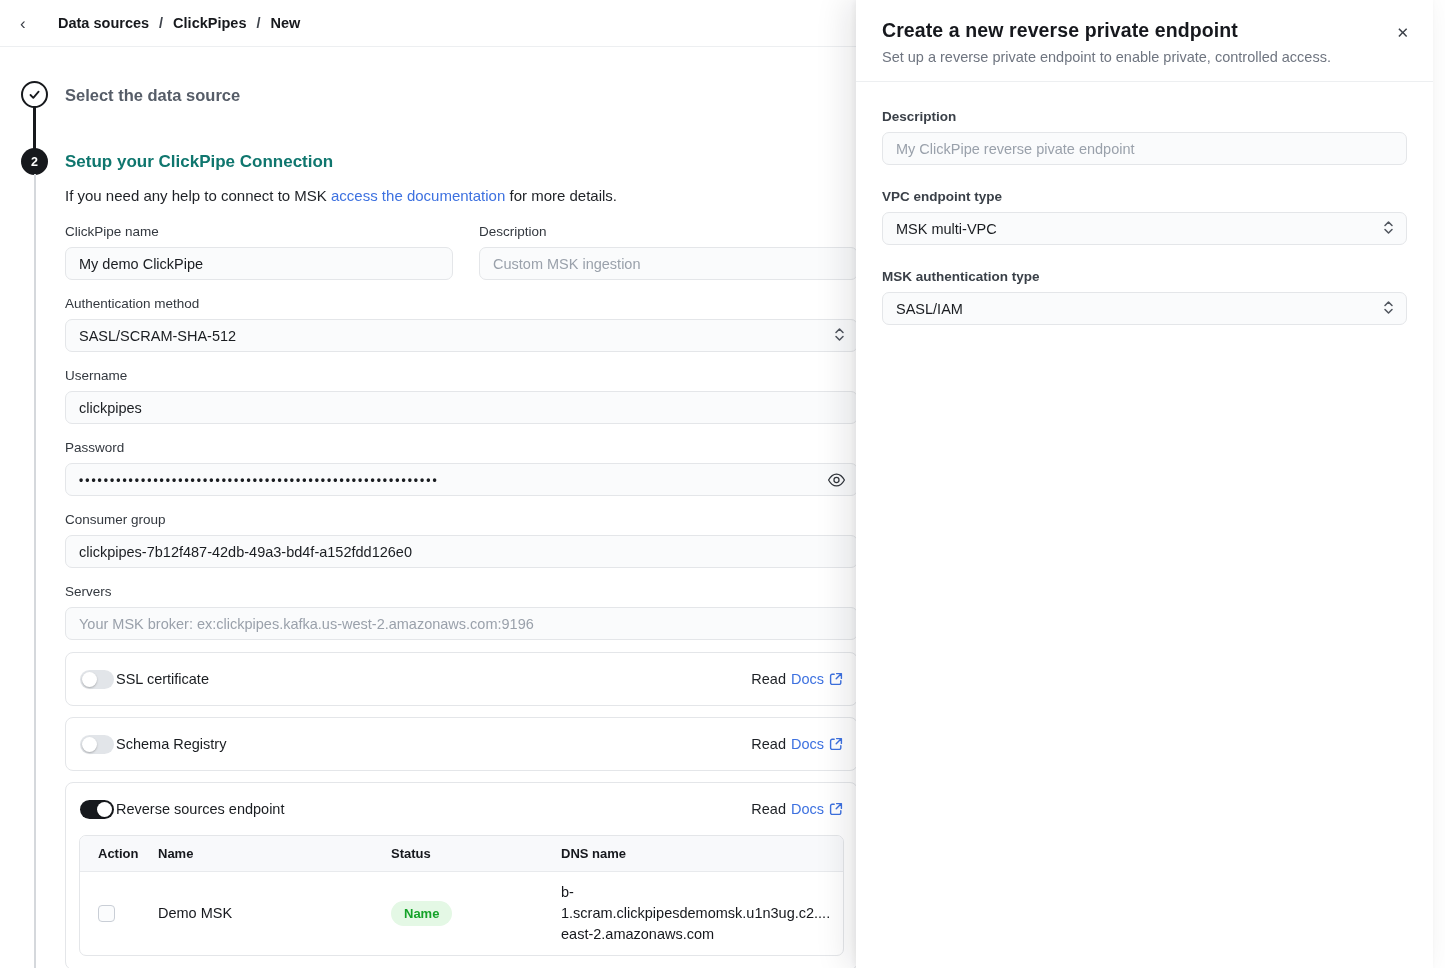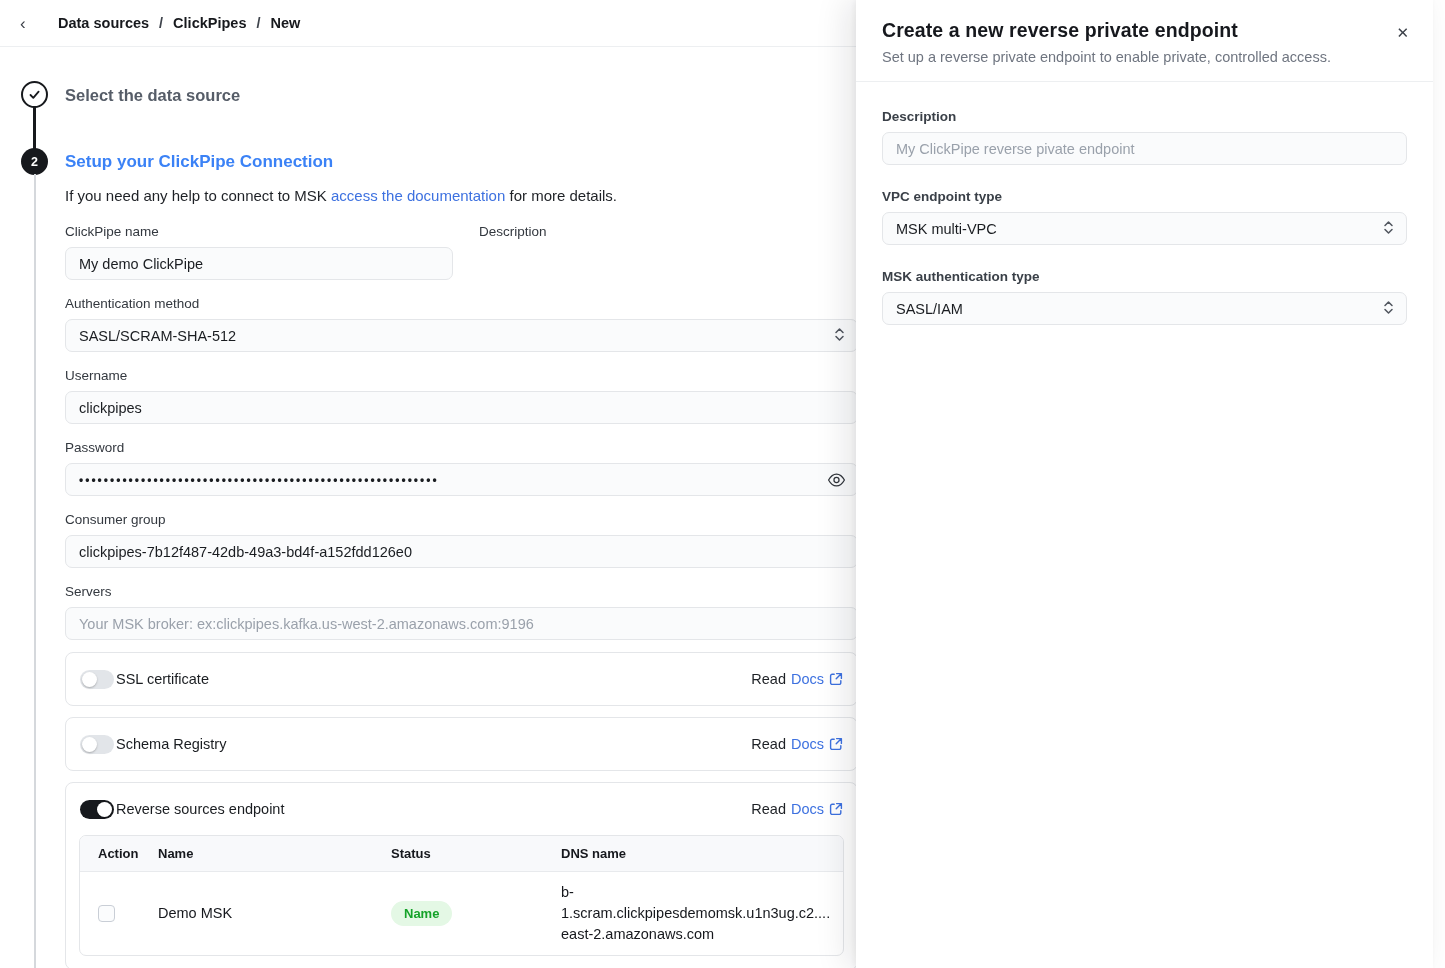--- a/index.html
+++ b/index.html
@@ -18,21 +18,21 @@
   
   .main { position:absolute; left:0; top:47px; width:858px; bottom:0; background:#fff; }
   .circle { position:absolute; width:27px; height:27px; border-radius:50%; display:flex;
     align-items:center; justify-content:center; }
   .step1-circle { left:21px; top:34px; background:#fff; border:2px solid #17191d; }
   .step2-circle { left:21px; top:101px; background:#17191d; color:#fff; font-size:12.5px; font-weight:700; }
   .rail-black { position:absolute; left:33px; top:59px; width:3px; height:44px; background:#17191d; }
   .rail-gray { position:absolute; left:34px; top:127px; width:2px; bottom:0; background:#d5d8dc; }
 
   .step1-label { position:absolute; left:65px; top:39px; font-size:16.5px; font-weight:700; color:#565d68; }
-  .step2-label { position:absolute; left:65px; top:105px; font-size:17px; font-weight:700; color:#3b82f6; }
+  .step2-label { position:absolute; left:65px; top:105px; font-size:17px; font-weight:700; color:#0f766e; }
   .help-line { position:absolute; left:65px; top:140px; font-size:15px; color:#1e2126; }
   .help-line a { color:#3d71e0; text-decoration:none; cursor:pointer; }
 
   
   .form { position:absolute; left:65px; top:177px; width:793px; }
   .group { margin-bottom:16px; }
   .group label { display:block; font-size:13.5px; color:#33383f; margin-bottom:8px; }
   .control { height:33px; width:100%; border:1px solid #e4e6e9; border-radius:7px; background:#fafbfc;
     font-family:inherit; font-size:14.5px; color:#1a1d21; padding:0 13px; outline:none; display:block; }
   .control::placeholder { color:#9aa1ab; opacity:1; }
@@ -121,20 +121,21 @@
 
   <div class="form">
 
     <div class="row2 group">
       <div class="col-a">
         <label>ClickPipe name</label>
         <input class="control" value="My demo ClickPipe" style="">
       </div>
       <div class="col-b">
         <label>Description</label>
+        <input class="control" placeholder="Custom MSK ingestion" style="">
       </div>
     </div>
 
     <div class="group">
       <label>Authentication method</label>
       <div class="control selectbox">
         <span class="sel-val">SASL/SCRAM-SHA-512</span>
         <span class="updown">
           <svg width="11" height="16" viewBox="0 0 11 16">
               <path d="M2 6 L5.5 2.5 L9 6" fill="none" stroke="#50555e" stroke-width="1.5" stroke-linecap="round" stroke-linejoin="round"></path>

